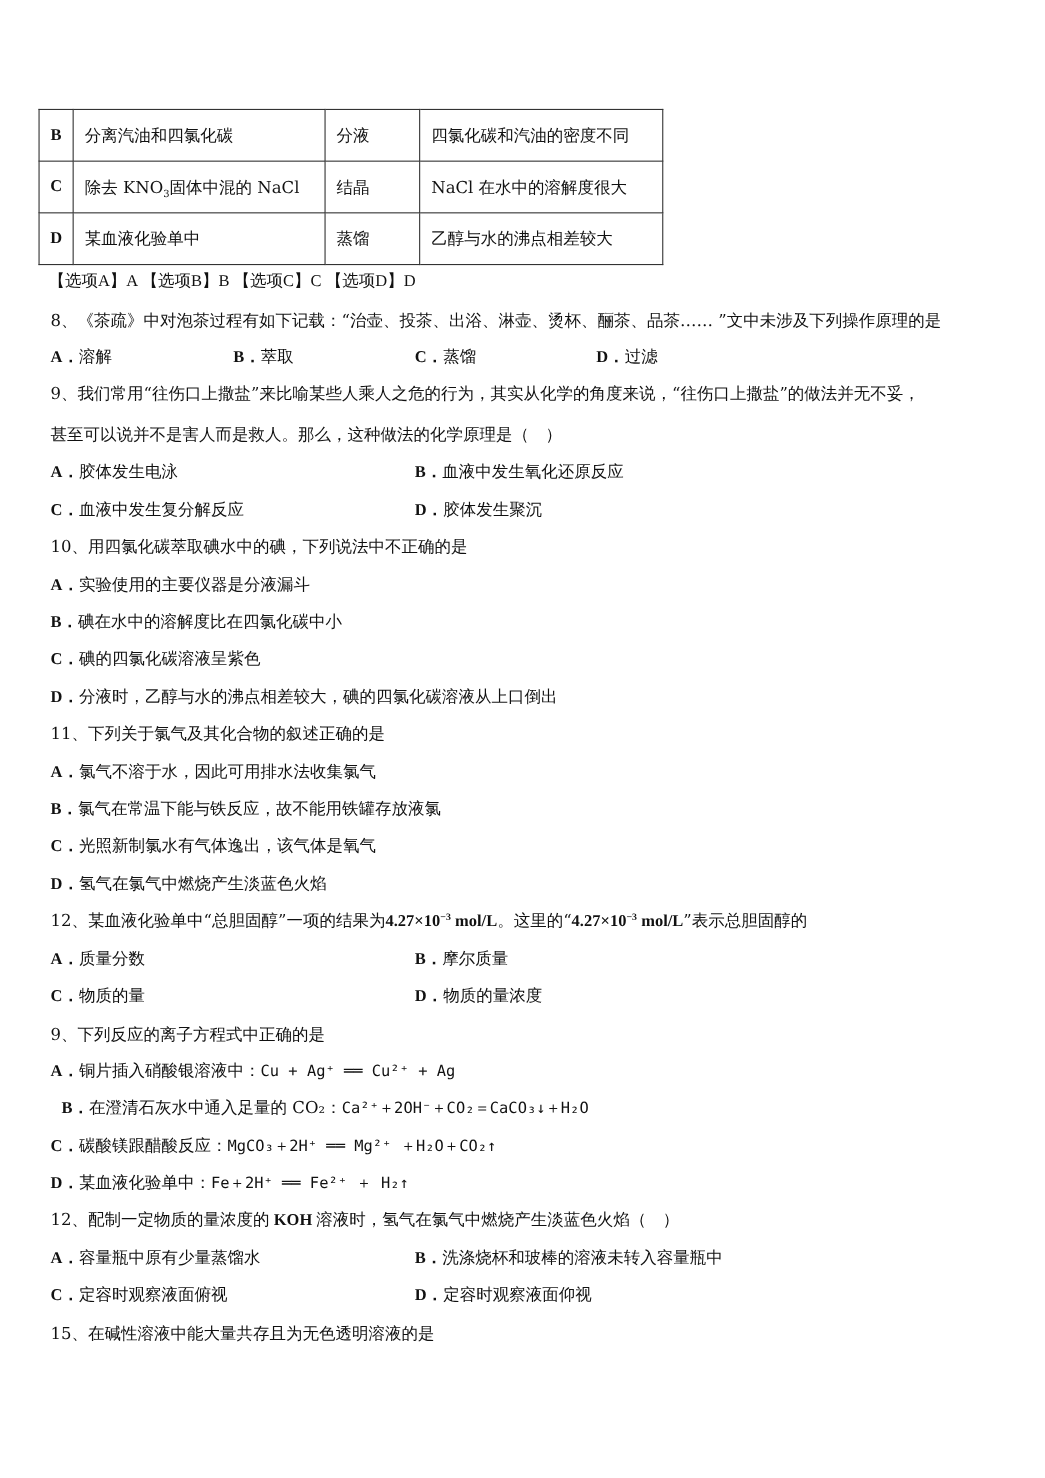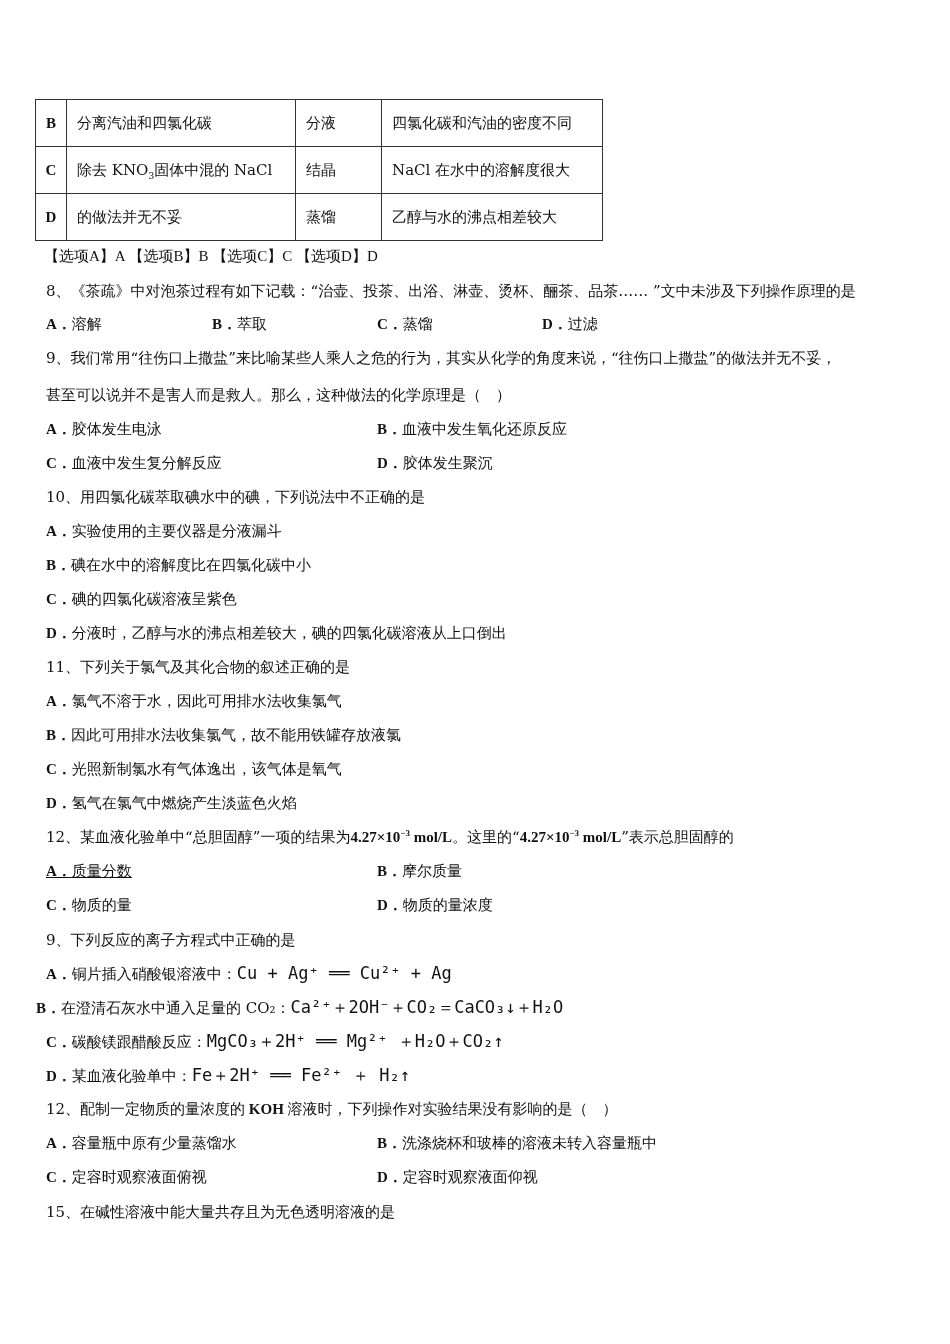--- a/index.html
+++ b/index.html
@@ -19,21 +19,21 @@
   .tbl td.key { width: 12px; text-align: center; font-weight: bold; font-family: "Liberation Serif", serif; padding: 0 9px; }
   .tbl td.c1 { width: 208px; }
   .tbl td.c2 { width: 65px; }
   .tbl td.c3 { width: 200px; }
   .line {
     position: absolute; left: 46px; font-size: 15px; white-space: nowrap; line-height: 20px;
   }
   .ans { left: 44px; font-family: "Liberation Serif", serif; }
   .opt { position: absolute; white-space: nowrap; font-size: 15px; line-height: 20px; }
   .lbl { font-weight: bold; font-family: "Liberation Serif", serif; }
-  .mono { font-family: "DejaVu Sans Mono", "Liberation Mono", monospace; font-size: 17px; }
+  .mono { font-family: "DejaVu Sans Mono", "Liberation Mono", monospace; font-size: 14px; }
   .b { font-weight: bold; font-family: "Liberation Serif", serif; }
   sup { font-size: 9px; vertical-align: super; line-height: 0; }
   sub { font-size: 9px; vertical-align: sub; line-height: 0; }
 </style>
 </head>
 <body>
 
 <table class="tbl">
   <tbody>
       <tr>
@@ -43,21 +43,21 @@
     <td class="c3">四氯化碳和汽油的密度不同</td>
   </tr>
   <tr>
     <td class="key">C</td>
     <td class="c1"><span class="">除去 KNO</span><sub>3</sub><span>固体中混的 NaCl</span></td>
     <td class="c2">结晶</td>
     <td class="c3">NaCl 在水中的溶解度很大</td>
   </tr>
   <tr>
     <td class="key">D</td>
-    <td class="c1">的做法并无不妥</td>
+    <td class="c1">某血液化验单中</td>
     <td class="c2">蒸馏</td>
     <td class="c3">乙醇与水的沸点相差较大</td>
   </tr>
 </tbody>
   </table>
 
 <div class="line ans" style="top:246px;">【选项A】A 【选项B】B 【选项C】C 【选项D】D</div>
 
 <div class="line" style="top:281px;">8、《茶疏》中对泡茶过程有如下记载：“治壶、投茶、出浴、淋壶、烫杯、酾茶、品茶…… ”文中未涉及下列操作原理的是</div>
 <div class="opt" style="left:46px; top:314px;"><span class="lbl">A．</span><span>溶解</span></div>
@@ -73,35 +73,35 @@
 <div class="opt" style="left:377px; top:453px;"><span class="lbl">D．</span><span>胶体发生聚沉</span></div>
 
 <div class="line" style="top:487px;">10、用四氯化碳萃取碘水中的碘，下列说法中不正确的是</div>
 <div class="opt" style="left:46px; top:521px;"><span class="lbl">A．</span><span>实验使用的主要仪器是分液漏斗</span></div>
 <div class="opt" style="left:46px; top:555px;"><span class="lbl">B．</span><span>碘在水中的溶解度比在四氯化碳中小</span></div>
 <div class="opt" style="left:46px; top:589px;"><span class="lbl">C．</span><span>碘的四氯化碳溶液呈紫色</span></div>
 <div class="opt" style="left:46px; top:623px;"><span class="lbl">D．</span><span>分液时，乙醇与水的沸点相差较大，碘的四氯化碳溶液从上口倒出</span></div>
 
 <div class="line" style="top:657px;">11、下列关于氯气及其化合物的叙述正确的是</div>
 <div class="opt" style="left:46px; top:691px;"><span class="lbl">A．</span><span>氯气不溶于水，因此可用排水法收集氯气</span></div>
-<div class="opt" style="left:46px; top:725px;"><span class="lbl">B．</span><span>因此可用排水法收集氯气，故不能用铁罐存放液氯</span></div>
+<div class="opt" style="left:46px; top:725px;"><span class="lbl">B．</span><span>氯气在常温下能与铁反应，故不能用铁罐存放液氯</span></div>
 <div class="opt" style="left:46px; top:759px;"><span class="lbl">C．</span><span>光照新制氯水有气体逸出，该气体是氧气</span></div>
 <div class="opt" style="left:46px; top:793px;"><span class="lbl">D．</span><span>氢气在氯气中燃烧产生淡蓝色火焰</span></div>
 
 <div class="line" style="top:827px;"><span>12、某血液化验单中“总胆固醇”一项的结果为</span><span class="b">4.27×10</span><sup class="b">−3</sup><span class="b"> mol/L</span><span>。这里的“</span><span class="b">4.27×10</span><sup class="b">−3</sup><span class="b"> mol/L</span><span>”表示总胆固醇的</span></div>
-<div class="opt" style="left:46px; top:861px;text-decoration:underline;"><span class="lbl">A．</span><span>质量分数</span></div>
+<div class="opt" style="left:46px; top:861px;"><span class="lbl">A．</span><span>质量分数</span></div>
 <div class="opt" style="left:377px; top:861px;"><span class="lbl">B．</span><span>摩尔质量</span></div>
 <div class="opt" style="left:46px; top:895px;"><span class="lbl">C．</span><span>物质的量</span></div>
 <div class="opt" style="left:377px; top:895px;"><span class="lbl">D．</span><span>物质的量浓度</span></div>
 
 <div class="line" style="top:930px;">9、下列反应的离子方程式中正确的是</div>
 <div class="opt" style="left:46px; top:963px;"><span class="lbl">A．</span><span>铜片插入硝酸银溶液中：</span><span class="mono">Cu + Ag⁺ ══ Cu²⁺ + Ag</span></div>
-<div class="opt" style="left:36px; top:997px;"><span class="lbl">B．</span><span>在澄清石灰水中通入足量的 CO₂：</span><span class="mono">Ca²⁺＋2OH⁻＋CO₂＝CaCO₃↓＋H₂O</span></div>
+<div class="opt" style="left:56px; top:997px;"><span class="lbl">B．</span><span>在澄清石灰水中通入足量的 CO₂：</span><span class="mono">Ca²⁺＋2OH⁻＋CO₂＝CaCO₃↓＋H₂O</span></div>
 <div class="opt" style="left:46px; top:1031px;"><span class="lbl">C．</span><span>碳酸镁跟醋酸反应：</span><span class="mono">MgCO₃＋2H⁺ ══ Mg²⁺ ＋H₂O＋CO₂↑</span></div>
 <div class="opt" style="left:46px; top:1065px;"><span class="lbl">D．</span><span>某血液化验单中：</span><span class="mono">Fe＋2H⁺ ══ Fe²⁺ ＋ H₂↑</span></div>
 
-<div class="line" style="top:1099px;"><span>12、配制一定物质的量浓度的</span><span class="b"> KOH </span><span>溶液时，下列操作对实验结果没有影响的是（　）</span></div>
+<div class="line" style="top:1099px;"><span>12、配制一定物质的量浓度的</span><span class="b"> KOH </span><span>溶液时，氢气在氯气中燃烧产生淡蓝色火焰（　）</span></div>
 <div class="opt" style="left:46px; top:1133px;"><span class="lbl">A．</span><span>容量瓶中原有少量蒸馏水</span></div>
 <div class="opt" style="left:377px; top:1133px;"><span class="lbl">B．</span><span>洗涤烧杯和玻棒的溶液未转入容量瓶中</span></div>
 <div class="opt" style="left:46px; top:1167px;"><span class="lbl">C．</span><span>定容时观察液面俯视</span></div>
 <div class="opt" style="left:377px; top:1167px;"><span class="lbl">D．</span><span>定容时观察液面仰视</span></div>
 
 <div class="line" style="top:1202px;">15、在碱性溶液中能大量共存且为无色透明溶液的是</div>
 
 </body></html>

